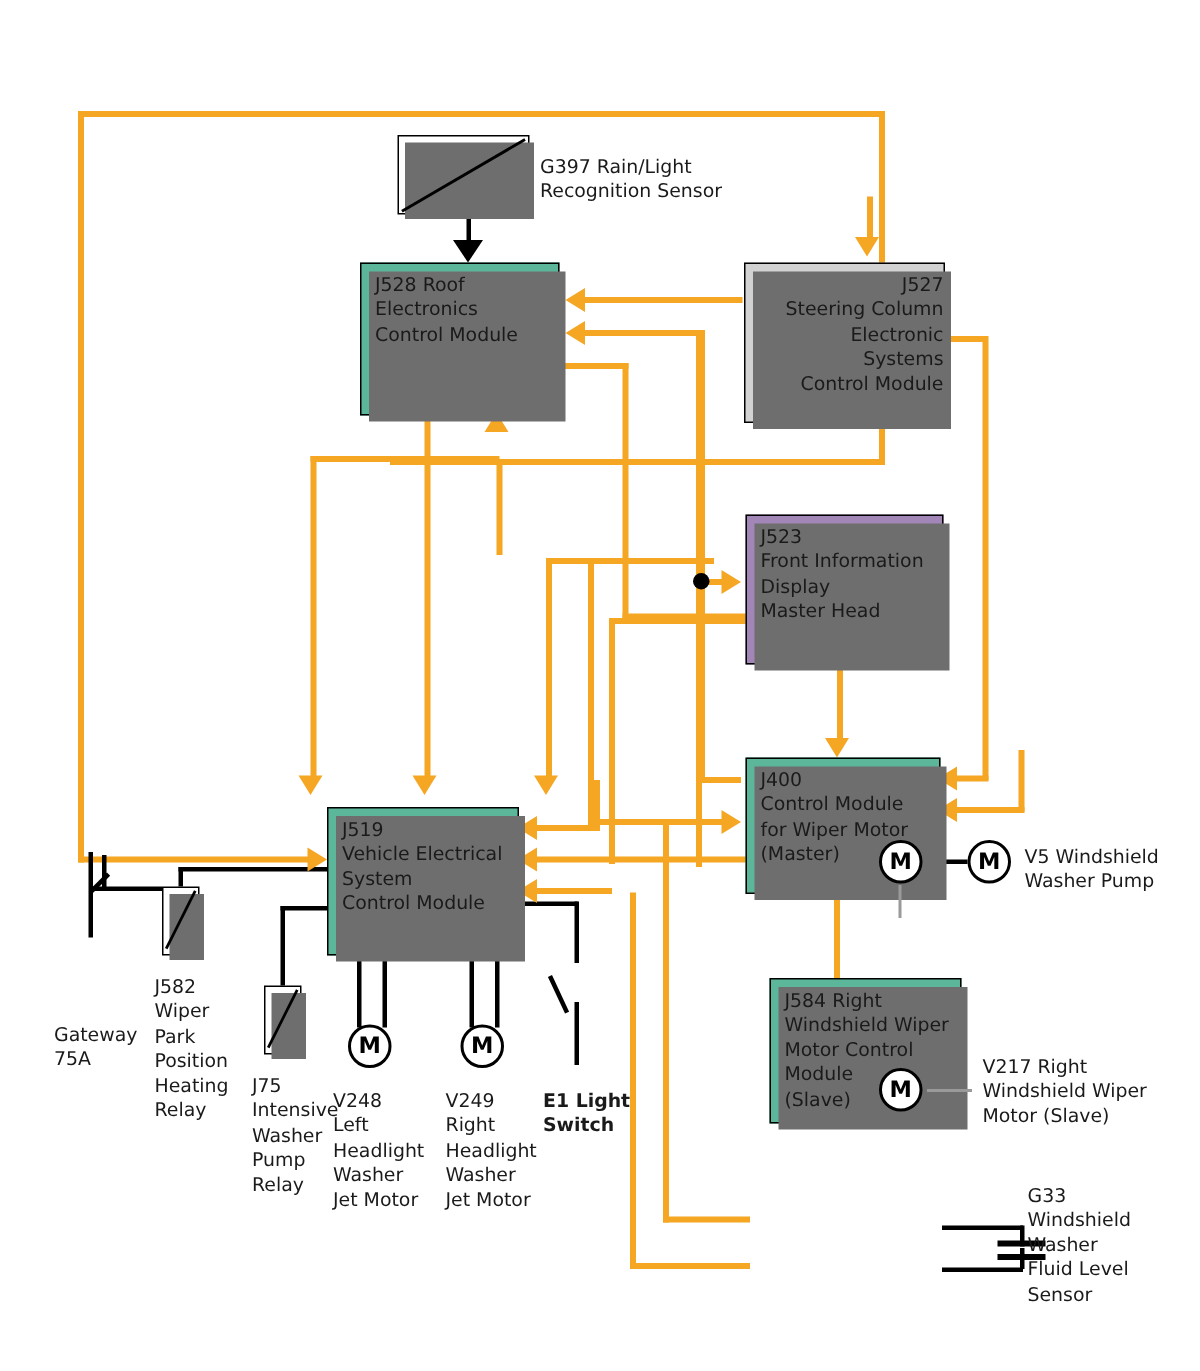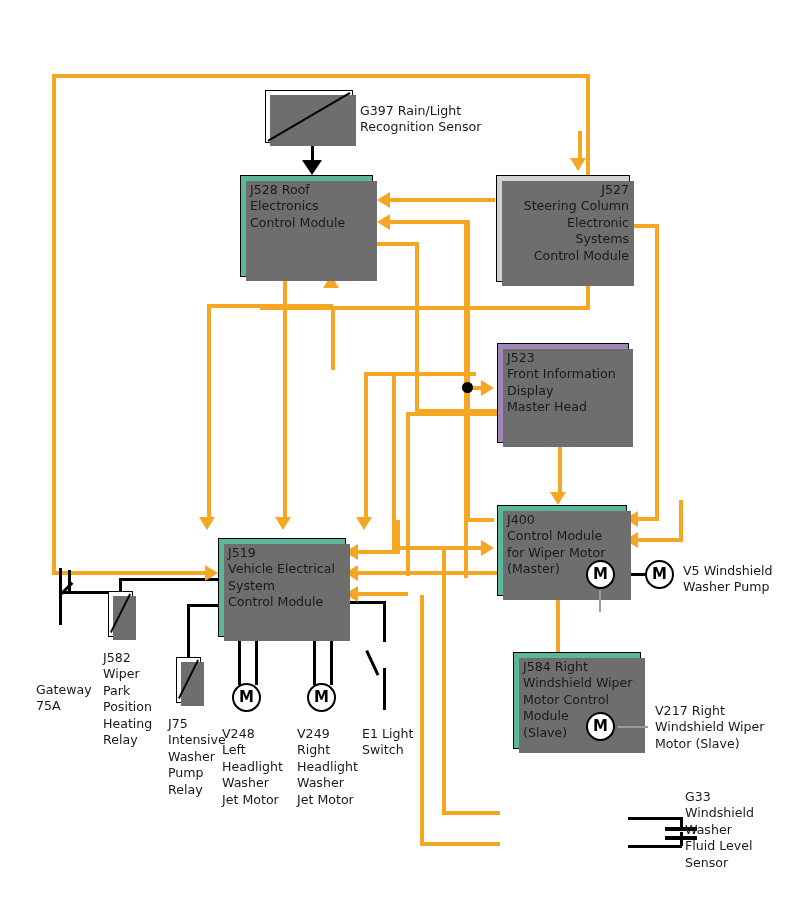--- a/index.html
+++ b/index.html
@@ -305,21 +305,21 @@
 Washer
 Jet Motor</div>
 
   <div class="motor" style="left:307px; top:683px;">M</div>
   <div class="lbl" style="left:297px; top:726px;">V249
 Right
 Headlight
 Washer
 Jet Motor</div>
 
-  <div class="lbl" style="left:362px; top:726px;">E1 Light
+  <div class="lbl" style="left:362px; top:726px;font-weight:bold;">E1 Light
 Switch</div>
 
   <div class="box green" style="left:240px; top:175px; width:133px; height:102px;">J528 Roof
 Electronics
 Control Module</div>
 
   <div class="box grey" style="left:496px; top:175px; width:134px; height:107px;">J527
 Steering Column
 Electronic
 Systems

